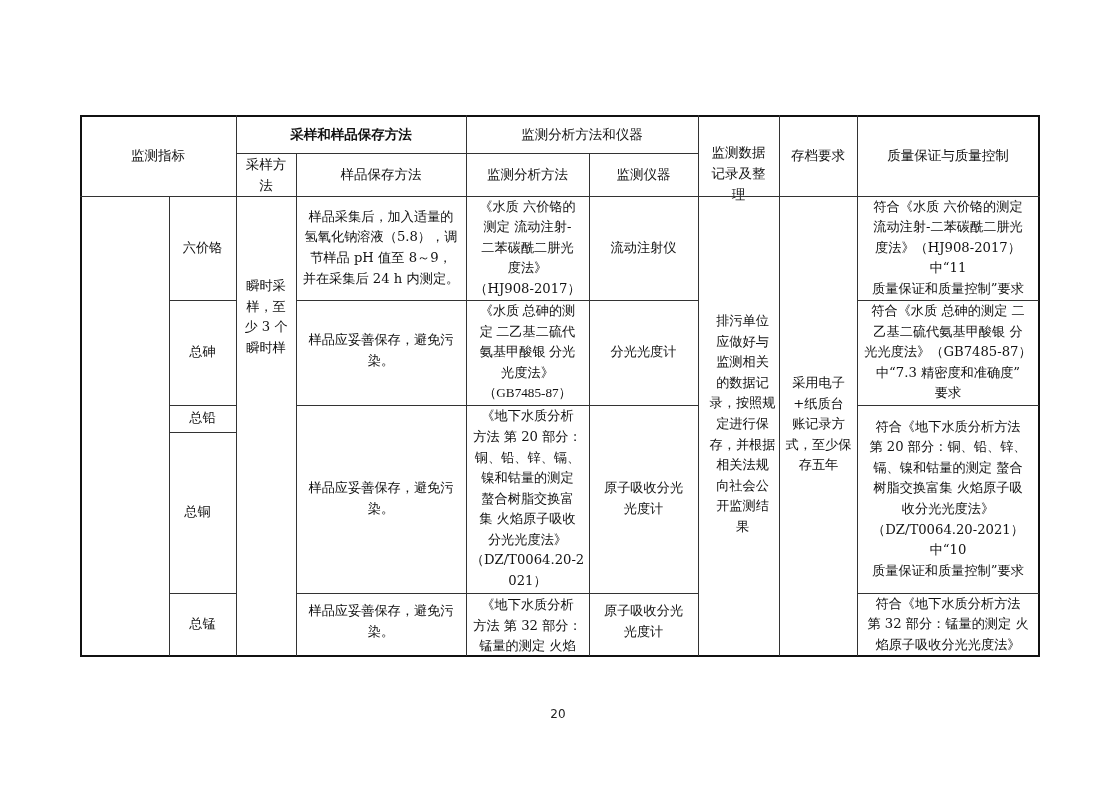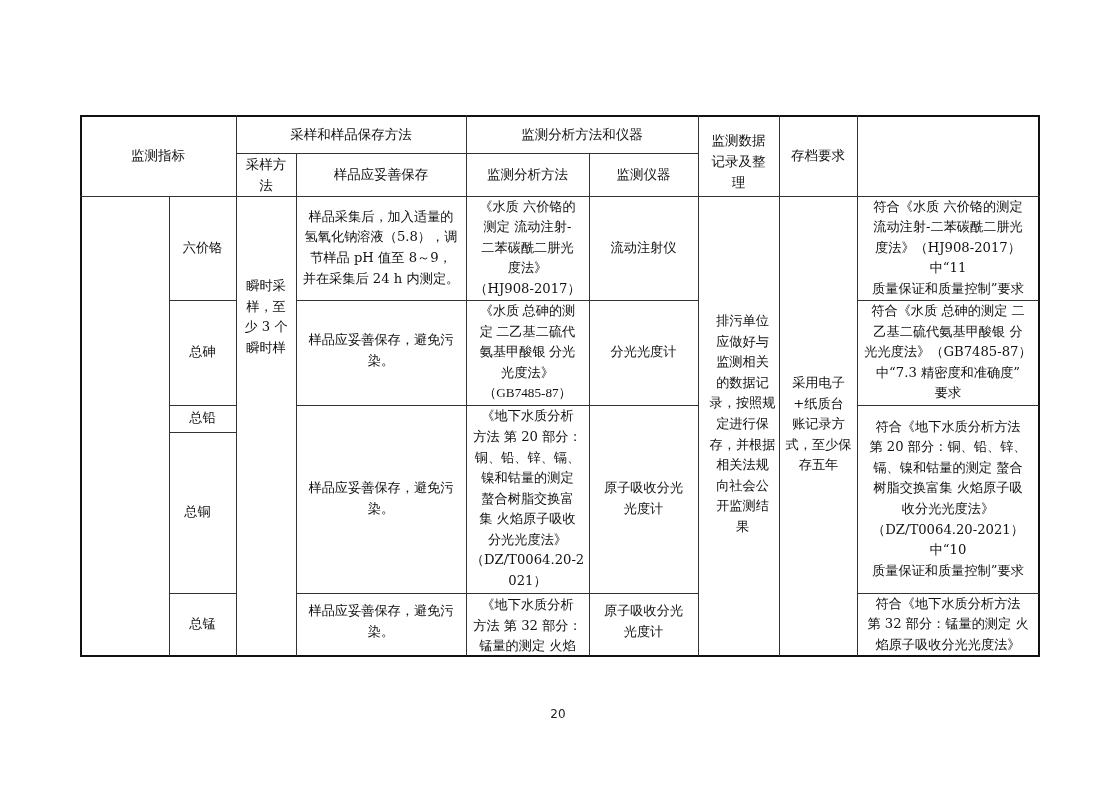--- a/index.html
+++ b/index.html
@@ -25,31 +25,32 @@
     font-family: "DejaVu Sans", "Liberation Sans", sans-serif; font-size: 12px; color: #222;
   }
   .txt { white-space: pre-line; }
 </style>
 </head>
 <body>
 
 <div class="page">
 
   <div class="cell hdr txt" style="left:80px; top:115px; width:156px; height:81px;">监测指标</div>
-  <div class="cell hdr txt" style="left:236px; top:115px; width:230px; height:38px;">采样和样品保存方法</div>
+  <div class="cell hdr txt" style="left:236px; top:115px; width:230px; height:38px;font-weight:bold;">采样和样品保存方法</div>
   <div class="cell hdr txt" style="left:236px; top:153px; width:60px; height:43px;font-family:Liberation Serif, serif;">采样方
 法</div>
-  <div class="cell hdr txt" style="left:296px; top:153px; width:170px; height:43px;">样品应妥善保存</div>
+  <div class="cell hdr txt" style="left:296px; top:153px; width:170px; height:43px;">样品保存方法</div>
   <div class="cell hdr txt" style="left:466px; top:115px; width:232px; height:38px;">监测分析方法和仪器</div>
   <div class="cell hdr txt" style="left:466px; top:153px; width:123px; height:43px;">监测分析方法</div>
   <div class="cell hdr txt" style="left:589px; top:153px; width:109px; height:43px;">监测仪器</div>
-  <div class="cell hdr txt" style="left:698px; top:121px; width:81px; height:81px;">监测数据
+  <div class="cell hdr txt" style="left:698px; top:133px; width:81px; height:81px;">监测数据
 记录及整
 理</div>
   <div class="cell hdr txt" style="left:779px; top:115px; width:78px; height:81px;">存档要求</div>
+  <div class="cell hdr txt" style="left:857px; top:115px; width:182px; height:81px;">质量保证与质量控制</div>
 
   <div class="cell txt" style="left:169px; top:196px; width:67px; height:104px;">六价铬</div>
   <div class="cell txt" style="left:169px; top:300px; width:67px; height:105px;">总砷</div>
   <div class="cell txt" style="left:169px; top:405px; width:67px; height:27px;">总铅</div>
   <div class="cell txt" style="left:164px; top:432px; width:67px; height:161px;">总铜</div>
   <div class="cell txt" style="left:169px; top:593px; width:67px; height:63px;">总锰</div>
 
   <div class="cell txt" style="left:236px; top:196px; width:60px; height:460px; align-items:flex-start; padding-top:80px;">瞬时采
 样，至
 少 3 个

